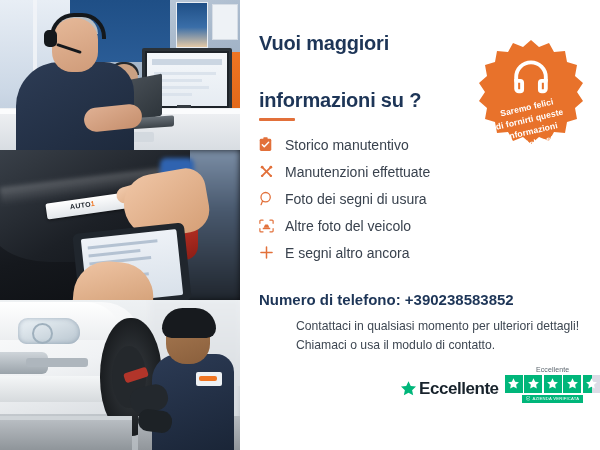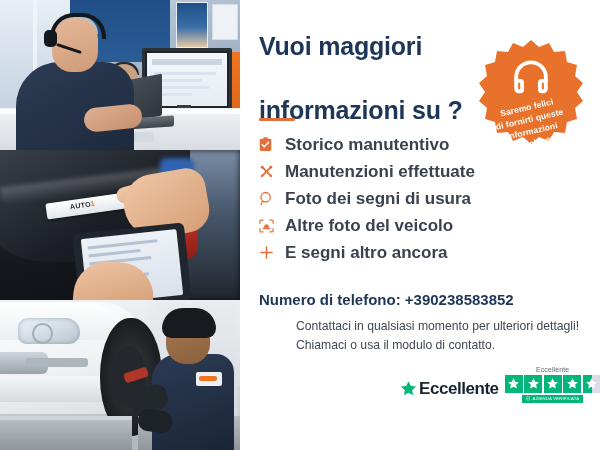--- a/index.html
+++ b/index.html
@@ -348,21 +348,21 @@
     padding: 0;
     box-sizing: border-box;
   }
 
   .headline {
     position: absolute;
     left: 19px;
     top: 31px;
     width: 215px;
     margin: 0;
-    font-size: 25px;
+    font-size: 20px;
     line-height: 1.22;
     font-weight: bold;
     color: #1d3557;
     letter-spacing: -0.2px;
   }
   .headline .l2 { display: block; margin-top: 33px; }
 
   .divider {
     position: absolute;
     left: 19px;
@@ -424,24 +424,23 @@
     flex: 0 0 26px;
     width: 26px;
     height: 22px;
     display: flex;
     align-items: center;
     justify-content: flex-start;
     color: #e2703a;
   }
   .feature-icon svg { display: block; }
   .feature-label {
-    font-size: 17px;
+    font-size: 14px;
     color: #39424e;
     white-space: nowrap;
-    font-weight: bold;
   }
 
   
   .phone-line {
     position: absolute;
     left: 19px;
     top: 291px;
     font-size: 15px;
     font-weight: bold;
     color: #1d3557;

